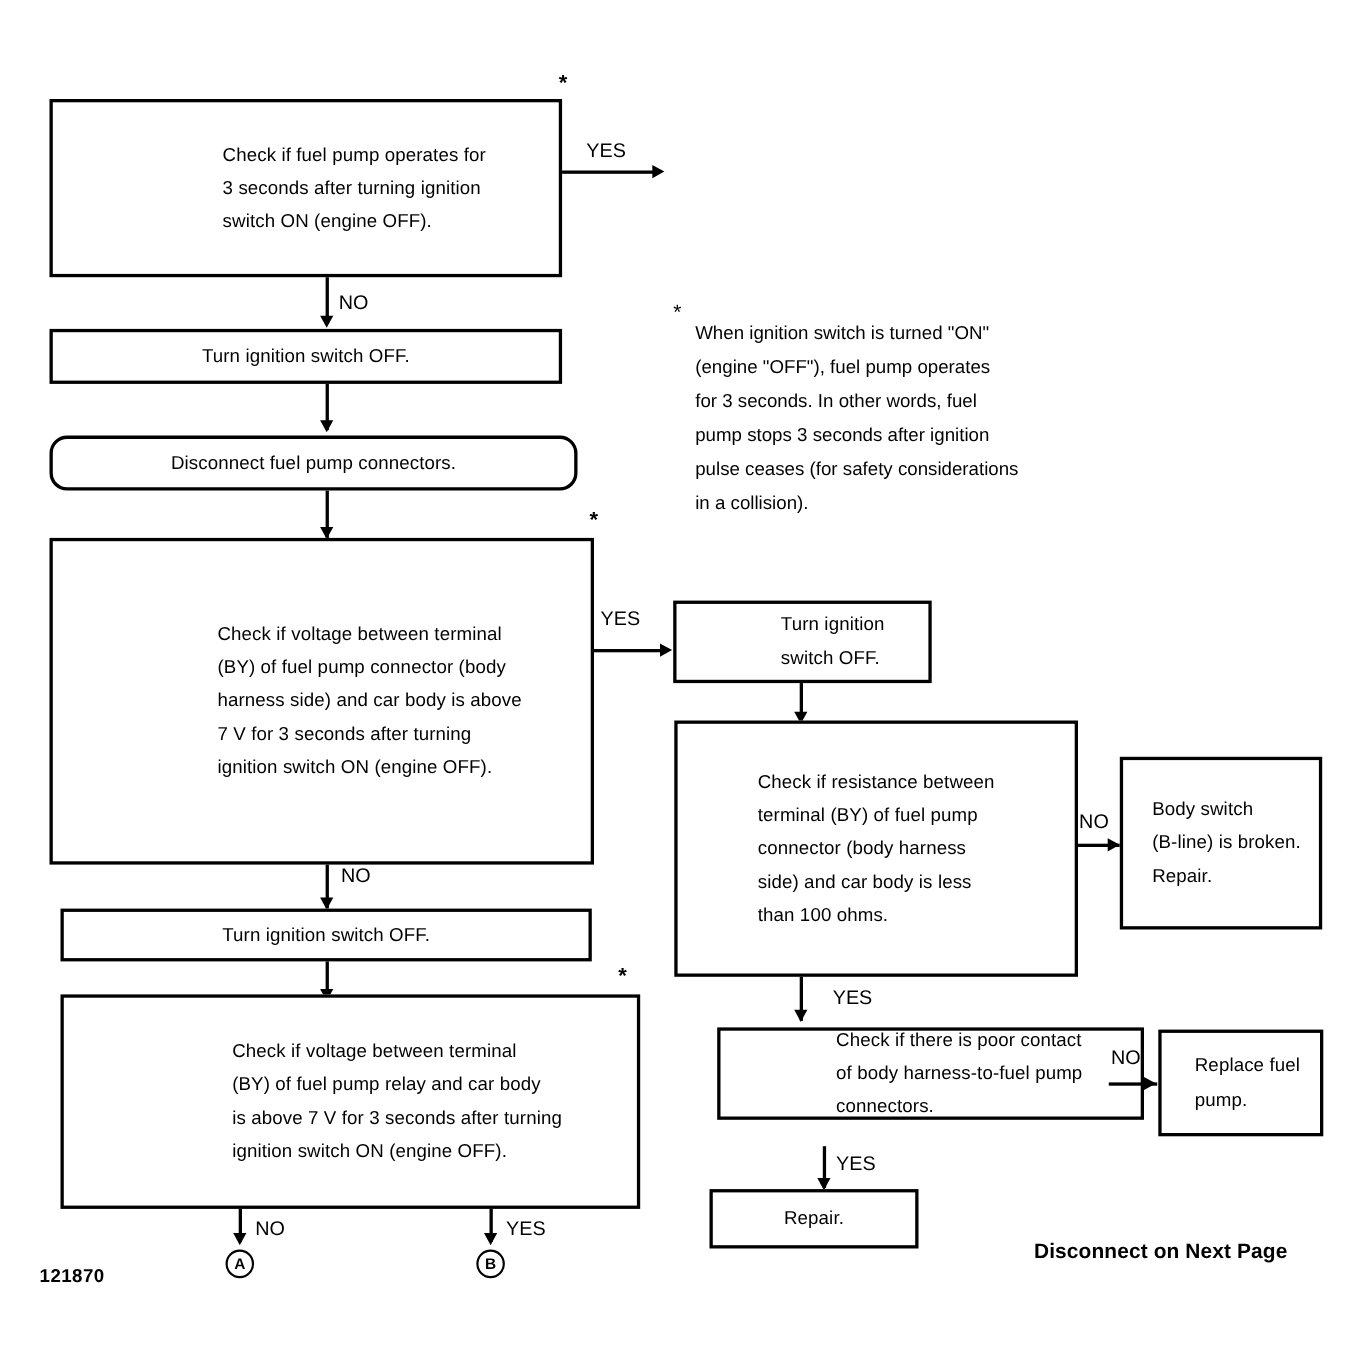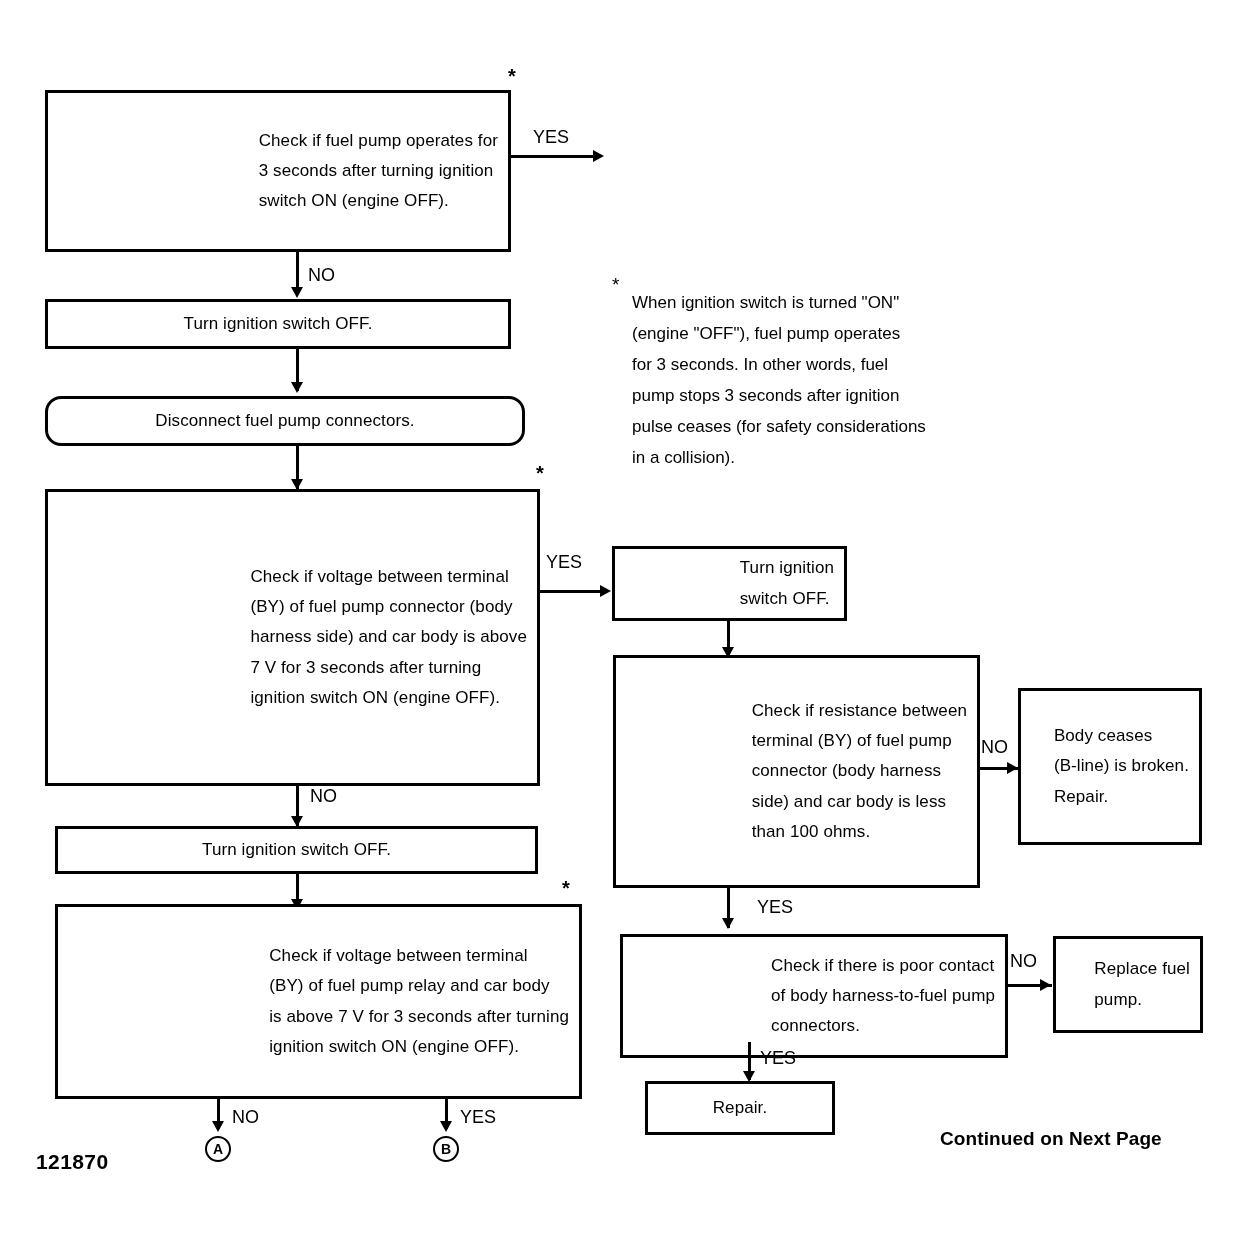--- a/index.html
+++ b/index.html
@@ -29,21 +29,21 @@
     padding: 6px 10px;
   }
   .box .txt {
     font-size: 17px;
     line-height: 1.78;
     letter-spacing: 0.1px;
     white-space: pre-line;
   }
   .box.ctr .txt { text-align: center; }
   .box.lft .txt { text-align: left; }
-  .box.lft { justify-content: flex-end; }
+  .box.lft { justify-content: center; }
 
   
   .vline {
     position: absolute;
     width: 3px;
     background: #000000;
   }
   .hline {
     position: absolute;
     height: 3px;
@@ -101,21 +101,21 @@
     display: flex;
     align-items: center;
     justify-content: center;
     font-size: 14px;
     font-weight: 700;
     box-sizing: border-box;
   }
   
   .fig-number {
     position: absolute;
-    font-size: 21px;
+    font-size: 17px;
     font-weight: 700;
     letter-spacing: 0.4px;
   }
   .continued {
     position: absolute;
     font-size: 19px;
     font-weight: 700;
     letter-spacing: 0.1px;
     white-space: nowrap;
   }
@@ -226,30 +226,30 @@
 connector (body harness
 side) and car body is less
 than 100 ohms.</span>
   </div>
 
   <div class="hline" style="left:980px; top:767px; width:38px;"></div>
   <div class="arrow-right" style="left:1007px; top:762px;"></div>
   <div class="edge-label" style="left:981px; top:738px;">NO</div>
 
   <div class="box lft" style="left:1018px; top:688px; width:184px; height:157px;">
-    <span class="txt" style="margin-left:10px;">Body ceases
+    <span class="txt" style="margin-left:10px;">Body switch
 (B-line) is broken.
 Repair.</span>
   </div>
 
   <div class="vline" style="left:727px; top:888px; height:40px;"></div>
   <div class="arrow-down" style="left:722px; top:918px;"></div>
   <div class="edge-label" style="left:757px; top:898px;">YES</div>
 
-  <div class="box lft" style="left:620px; top:934px; width:388px; height:124px;">
+  <div class="box lft" style="left:652px; top:934px; width:388px; height:84px;">
     <span class="txt" style="margin-left:52px;">Check if there is poor contact
 of body harness-to-fuel pump
 connectors.</span>
   </div>
 
   <div class="hline" style="left:1008px; top:984px; width:44px;"></div>
   <div class="arrow-right" style="left:1040px; top:979px;"></div>
   <div class="edge-label" style="left:1010px; top:952px;">NO</div>
 
   <div class="box lft" style="left:1053px; top:936px; width:150px; height:97px;">
@@ -260,15 +260,15 @@
   <div class="vline" style="left:748px; top:1042px; height:38px;"></div>
   <div class="arrow-down" style="left:743px; top:1071px;"></div>
   <div class="edge-label" style="left:760px; top:1049px;">YES</div>
 
   <div class="box ctr" style="left:645px; top:1081px; width:190px; height:54px;">
     <span class="txt">Repair.</span>
   </div>
 
   <div class="fig-number" style="left:36px; top:1150px;">121870</div>
 
-  <div class="continued" style="left:940px; top:1128px;">Continued on Next Page</div>
+  <div class="continued" style="left:940px; top:1128px;">Disconnect on Next Page</div>
 
 </div>
 
 </body></html>

